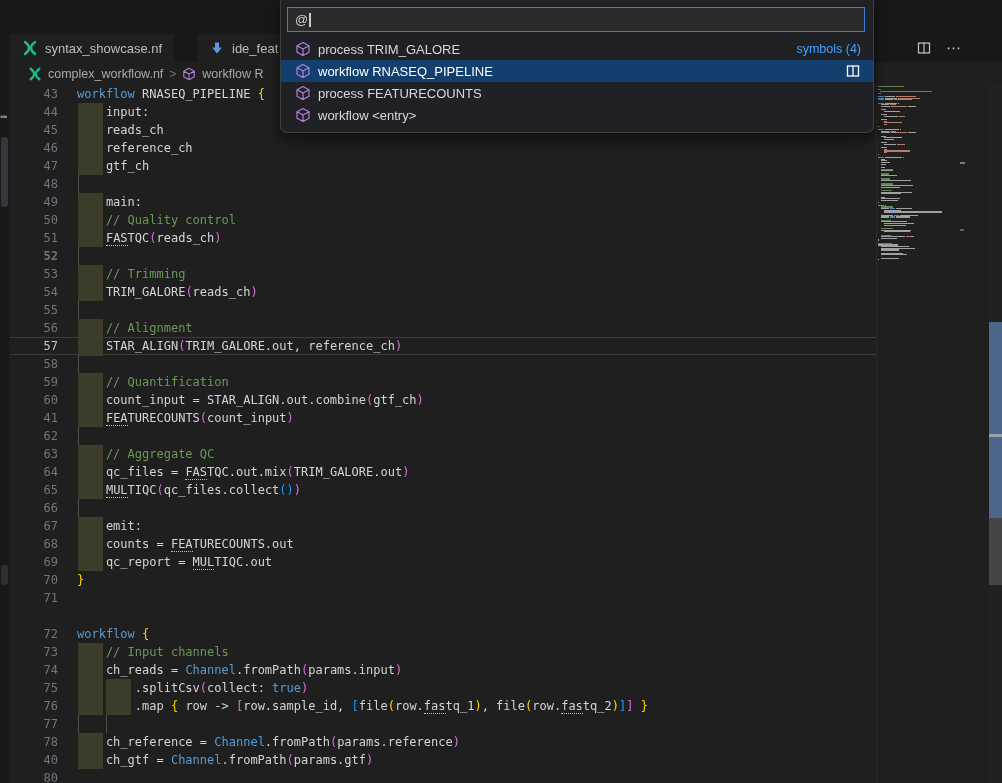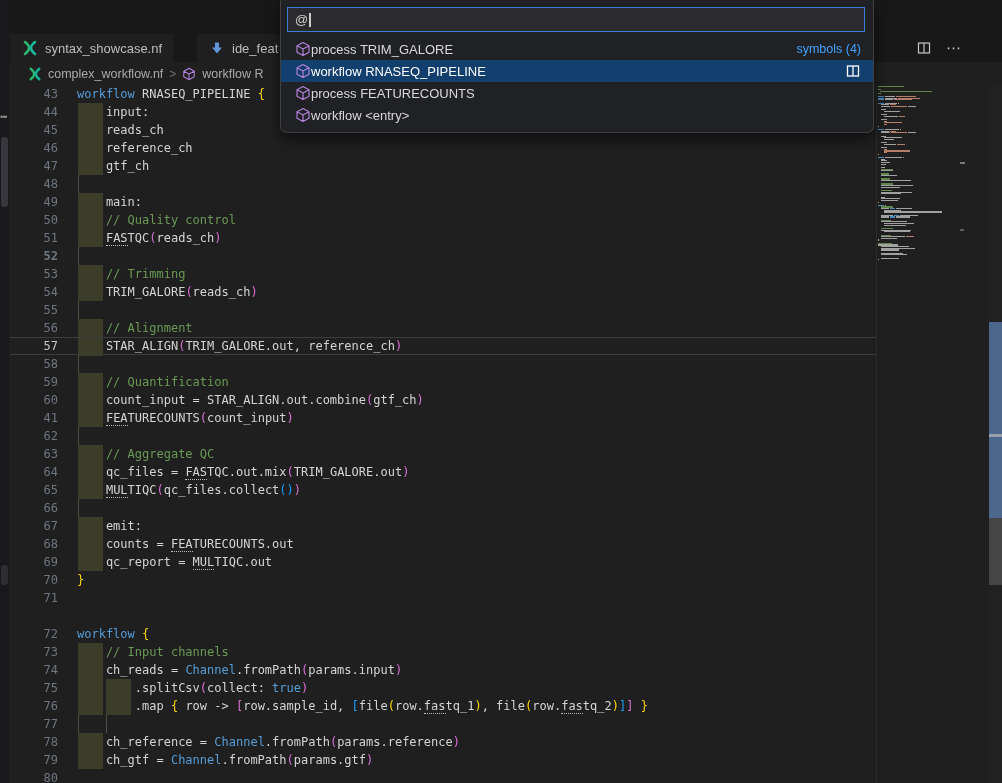--- a/index.html
+++ b/index.html
@@ -47,21 +47,21 @@
   .sb-gray{position:absolute;left:0;top:433px;width:13px;height:67px;background:#454545;}
   
   #qp{position:absolute;left:280px;top:0;width:592px;height:132px;background:#202124;
       border:1px solid #3f3f3f;border-top:none;border-radius:0 0 7px 7px;
       box-shadow:0 6px 14px rgba(0,0,0,.55);z-index:90;}
   #qp-input{position:absolute;left:6px;top:7px;width:578px;height:25px;background:#2b2b2e;
       border:1px solid #3c7bd6;box-sizing:border-box;display:flex;align-items:center;
       padding-left:7px;color:#cccccc;font-size:13px;}
   .caret{display:inline-block;width:1.5px;height:14px;background:#cccccc;margin-left:1px;}
   #qp-list{position:absolute;left:0;top:38px;width:592px;}
-  .qrow{position:relative;height:22px;display:flex;align-items:center;
+  .qrow{position:relative;height:22px;display:flex;align-items:center;gap:7px;
         padding:0 12px 0 14px;color:#d8d8d8;font-size:13px;cursor:pointer;}
   .qrow.sel{background:#123f6d;color:#ffffff;}
   .qrow .qlbl{flex:0 0 auto;white-space:nowrap;}
   .qrow .qmeta{margin-left:auto;color:#40a1ff;font-size:12.5px;}
   .qrow .qact{margin-left:auto;display:flex;align-items:center;}
   .icon16{width:16px;height:16px;flex:0 0 16px;}
   .icon14{width:14px;height:14px;}
 </style>
 </head>
 <body>
@@ -136,21 +136,21 @@
       <div class="cl" style="top: 468px;"><div class="blk b1"></div><span class="num">69</span><span class="ct"><span class="tk-tx">    qc_report = </span><span class="tk-tx tk-u">MUL</span><span class="tk-tx">TIQC</span><span class="tk-tx">.out</span></span></div>
       <div class="cl" style="top: 486px;"><span class="num">70</span><span class="ct"><span class="tk-p1">}</span></span></div>
       <div class="cl" style="top: 504px;"><span class="num">71</span><span class="ct"></span></div>
       <div class="cl" style="top: 540px;"><span class="num">72</span><span class="ct"><span class="tk-kw">workflow </span><span class="tk-p1">{</span></span></div>
       <div class="cl" style="top: 558px;"><div class="blk b1"></div><span class="num">73</span><span class="ct"><span class="tk-cm">    // Input channels</span></span></div>
       <div class="cl" style="top: 576px;"><div class="blk b1"></div><span class="num">74</span><span class="ct"><span class="tk-tx">    ch_reads = </span><span class="tk-kw">Channel</span><span class="tk-tx">.fromPath</span><span class="tk-p2">(</span><span class="tk-tx">params.input</span><span class="tk-p2">)</span></span></div>
       <div class="cl" style="top: 594px;"><div class="blk b1"></div><div class="blk b2"></div><span class="num">75</span><span class="ct"><span class="tk-tx">        .splitCsv</span><span class="tk-p2">(</span><span class="tk-tx">collect: </span><span class="tk-kw">true</span><span class="tk-p2">)</span></span></div>
       <div class="cl" style="top: 612px;"><div class="blk b1"></div><div class="blk b2"></div><span class="num">76</span><span class="ct"><span class="tk-tx">        .map </span><span class="tk-p1">{</span><span class="tk-tx"> row -&gt; </span><span class="tk-p2">[</span><span class="tk-tx">row.sample_id, </span><span class="tk-p3">[</span><span class="tk-tx">file</span><span class="tk-p1">(</span><span class="tk-tx">row.</span><span class="tk-tx tk-u">fas</span><span class="tk-tx">tq_1</span><span class="tk-p1">)</span><span class="tk-tx">, file</span><span class="tk-p1">(</span><span class="tk-tx">row.</span><span class="tk-tx tk-u">fas</span><span class="tk-tx">tq_2</span><span class="tk-p1">)</span><span class="tk-p3">]</span><span class="tk-p2">]</span><span class="tk-tx"> </span><span class="tk-p1">}</span></span></div>
       <div class="cl" style="top: 630px;"><div class="gd g1"></div><div class="gd g2"></div><span class="num">77</span><span class="ct"></span></div>
       <div class="cl" style="top: 648px;"><div class="blk b1"></div><span class="num">78</span><span class="ct"><span class="tk-tx">    ch_reference = </span><span class="tk-kw">Channel</span><span class="tk-tx">.fromPath</span><span class="tk-p2">(</span><span class="tk-tx">params.reference</span><span class="tk-p2">)</span></span></div>
-      <div class="cl" style="top: 666px;"><div class="blk b1"></div><span class="num">79</span><span class="ct"><span class="tk-tx">    ch_gtf = </span><span class="tk-kw">Channel</span><span class="tk-tx">.fromPath</span><span class="tk-p2">(</span><span class="tk-tx">params.gtf</span><span class="tk-p2">)</span></span></div>
+      <div class="cl" style="top: 666px;"><div class="blk b1"></div><span class="num">40</span><span class="ct"><span class="tk-tx">    ch_gtf = </span><span class="tk-kw">Channel</span><span class="tk-tx">.fromPath</span><span class="tk-p2">(</span><span class="tk-tx">params.gtf</span><span class="tk-p2">)</span></span></div>
       <div class="cl" style="top: 684px;"><span class="num">80</span><span class="ct"></span></div>
     </div>
 
   <div class="mm-border"></div>
   <div id="minimap">
       <div class="mrow" style="left: 0px; top: 0px; width: 26px; background: rgb(106, 153, 85);"></div>
       <div class="mrow" style="left: 0px; top: 3.3px; width: 3px; background: rgb(106, 153, 85);"></div>
       <div class="mrow" style="left: 2px; top: 4.95px; width: 52px; background: rgb(106, 153, 85);"></div>
       <div class="mrow" style="left: 0px; top: 6.6px; width: 3px; background: rgb(106, 153, 85);"></div>
       <div class="mrow" style="left: 0px; top: 9.9px; width: 6px; background: rgb(86, 156, 214);"></div>

